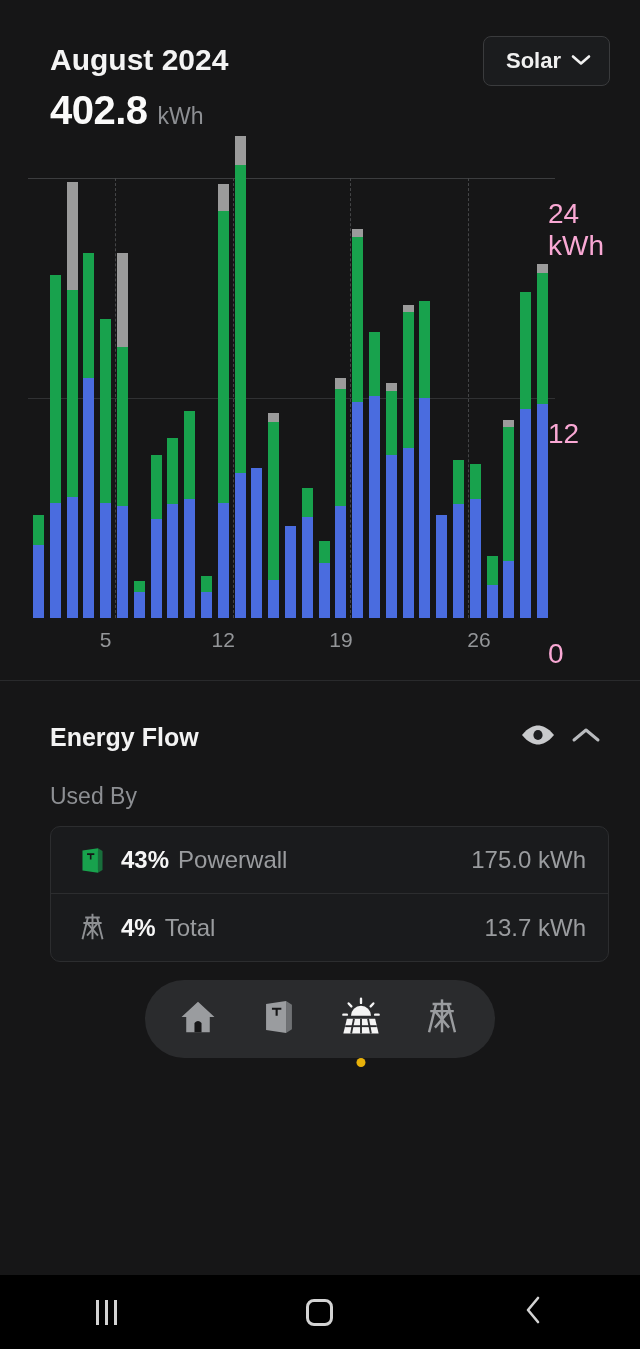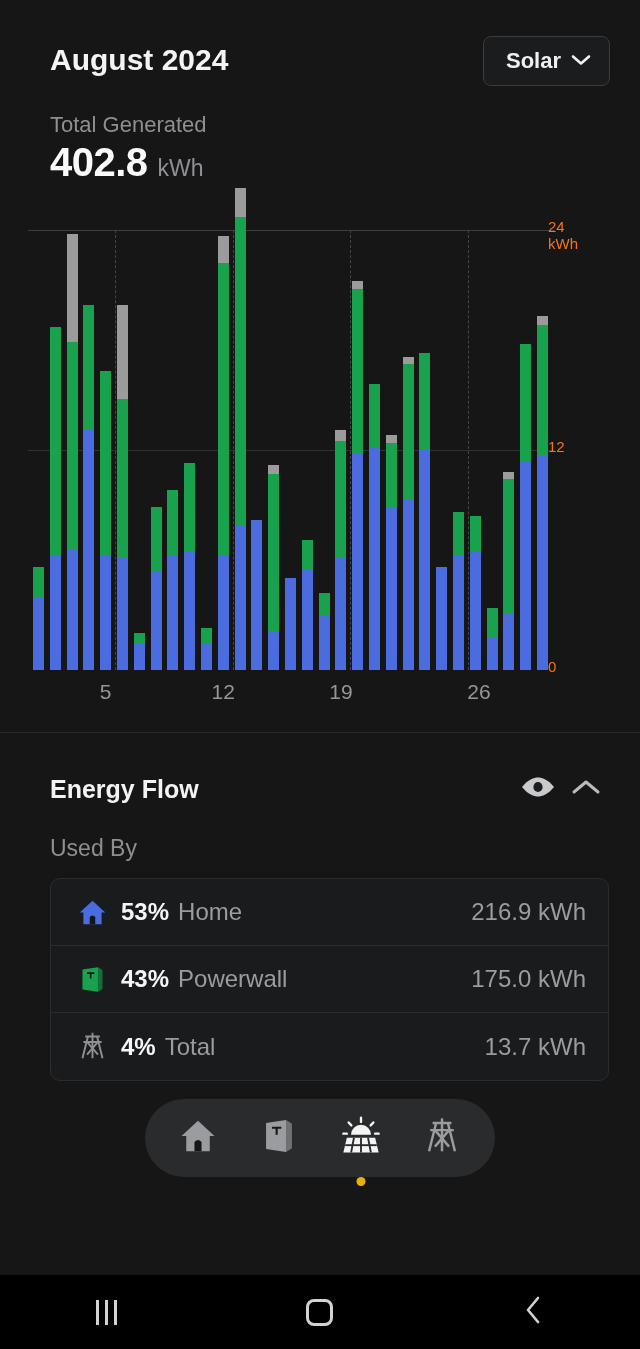--- a/index.html
+++ b/index.html
@@ -138,22 +138,23 @@
   .seg.grid-seg { background: #9b9b9b; }
   .seg.pw-seg   { background: #18a24d; }
   .seg.home-seg { background: #4a6cdf; }
   .ylabels {
     position: absolute;
     right: 16px; top: 10px; bottom: 0;
     width: 76px;
   }
   .ytick {
     position: absolute; left: 0;
-    font-size: 15px; color: #f97316; line-height: 1.14;
+    font-size: 28px; color: #f9a8d4; line-height: 1.14;
     white-space: pre-line;
+    margin-top: 32px;
   }
   .ytick.y24 { top: -12px; }
   .ytick.y12 { top: 208px; }
   .ytick.y0  { top: 428px; }
   .xlabels {
     position: absolute; left: 33px; right: 92px;
     top: 460px; height: 30px;
   }
   .xtick {
     position: absolute;
@@ -281,21 +282,20 @@
       <div class="month-title">August 2024</div>
       <div class="period-select">
         <span class="period-label">Solar</span>
         <span>
           <svg width="20" height="12" viewBox="0 0 20 12" fill="none">
             <path d="M2 2.5 L10 9.5 L18 2.5" stroke="#f0f0f0" stroke-width="2.6" stroke-linecap="round" stroke-linejoin="round"></path>
           </svg>
         </span>
       </div>
     </div>
-    <div class="total-label">Total Generated</div>
     <div class="total-value-row">
       <span class="total-value">402.8</span>
       <span class="total-unit">kWh</span>
     </div>
   </div>
 
   <div class="chart-block">
     <div class="plot">
       <div class="gridline top"></div>
       <div class="gridline mid"></div>
@@ -469,31 +469,20 @@
       <div class="icon-btn">
         <span>
           <svg width="30" height="18" viewBox="0 0 30 18" fill="none">
             <path d="M3 14 L15 4 L27 14" stroke="#b9bbbe" stroke-width="3" stroke-linecap="round" stroke-linejoin="round"></path>
           </svg>
         </span>
       </div>
     </div>
     <div class="sub-label">Used By</div>
     <div class="used-list" id="used-list">
-        <div class="used-row">
-          <span class="used-icon">
-            <svg width="31" height="31" viewBox="0 0 34 34" fill="none">
-              <path d="M17 4 L31 17 L27 17 L27 30 L7 30 L7 17 L3 17 Z" fill="#4a6cdf"></path>
-              <path d="M14 30 L14 22 Q17 18.6 20 22 L20 30 Z" fill="#161617"></path>
-            </svg>
-          </span>
-          <span class="used-pct">53%</span>
-          <span class="used-name">Home</span>
-          <span class="used-val">216.9 kWh</span>
-        </div>
         <div class="used-row">
           <span class="used-icon">
             <svg width="31" height="31" viewBox="0 0 34 34" fill="none">
               <path d="M6 6 L23 3.5 L23 30.5 L6 28 Z" fill="#18a24d"></path>
               <path d="M23 3.5 L28 6.5 L28 27.5 L23 30.5 Z" fill="#18a24d" opacity=".62"></path>
               <path d="M11 10 L19 10 M15 10 L15 16" stroke="#161617" stroke-width="1.8"></path>
             </svg>
           </span>
           <span class="used-pct">43%</span>
           <span class="used-name">Powerwall</span>

